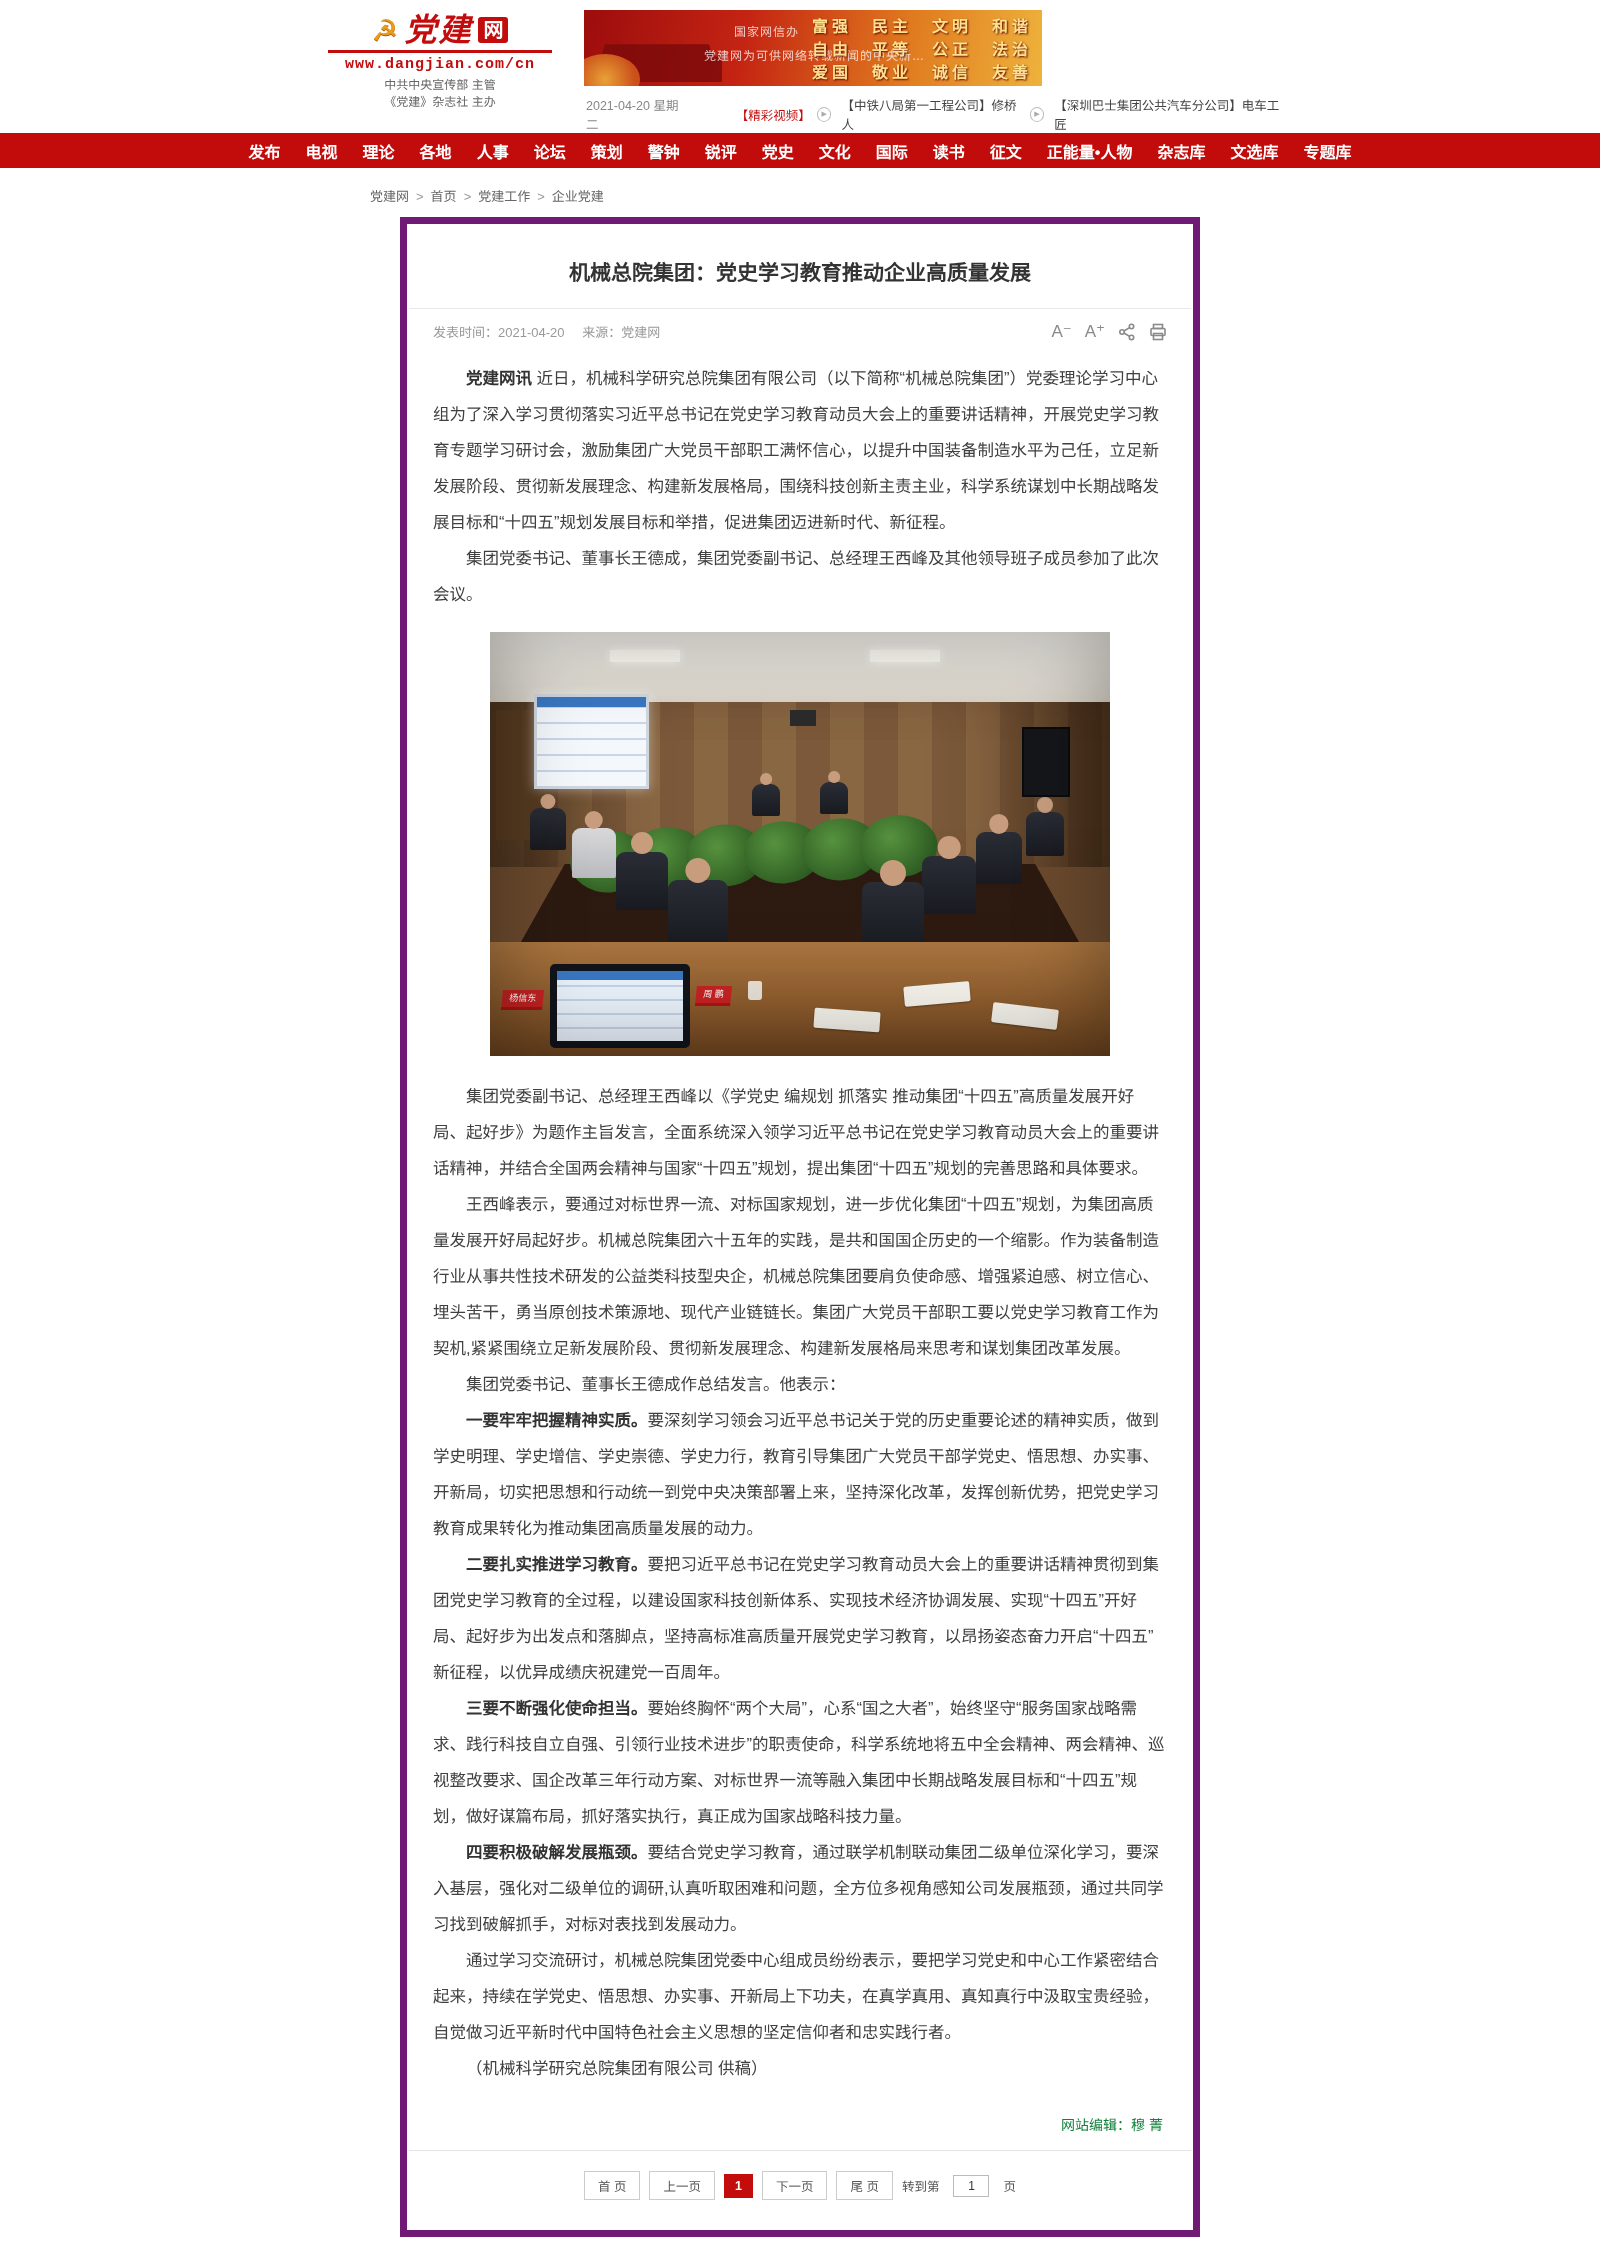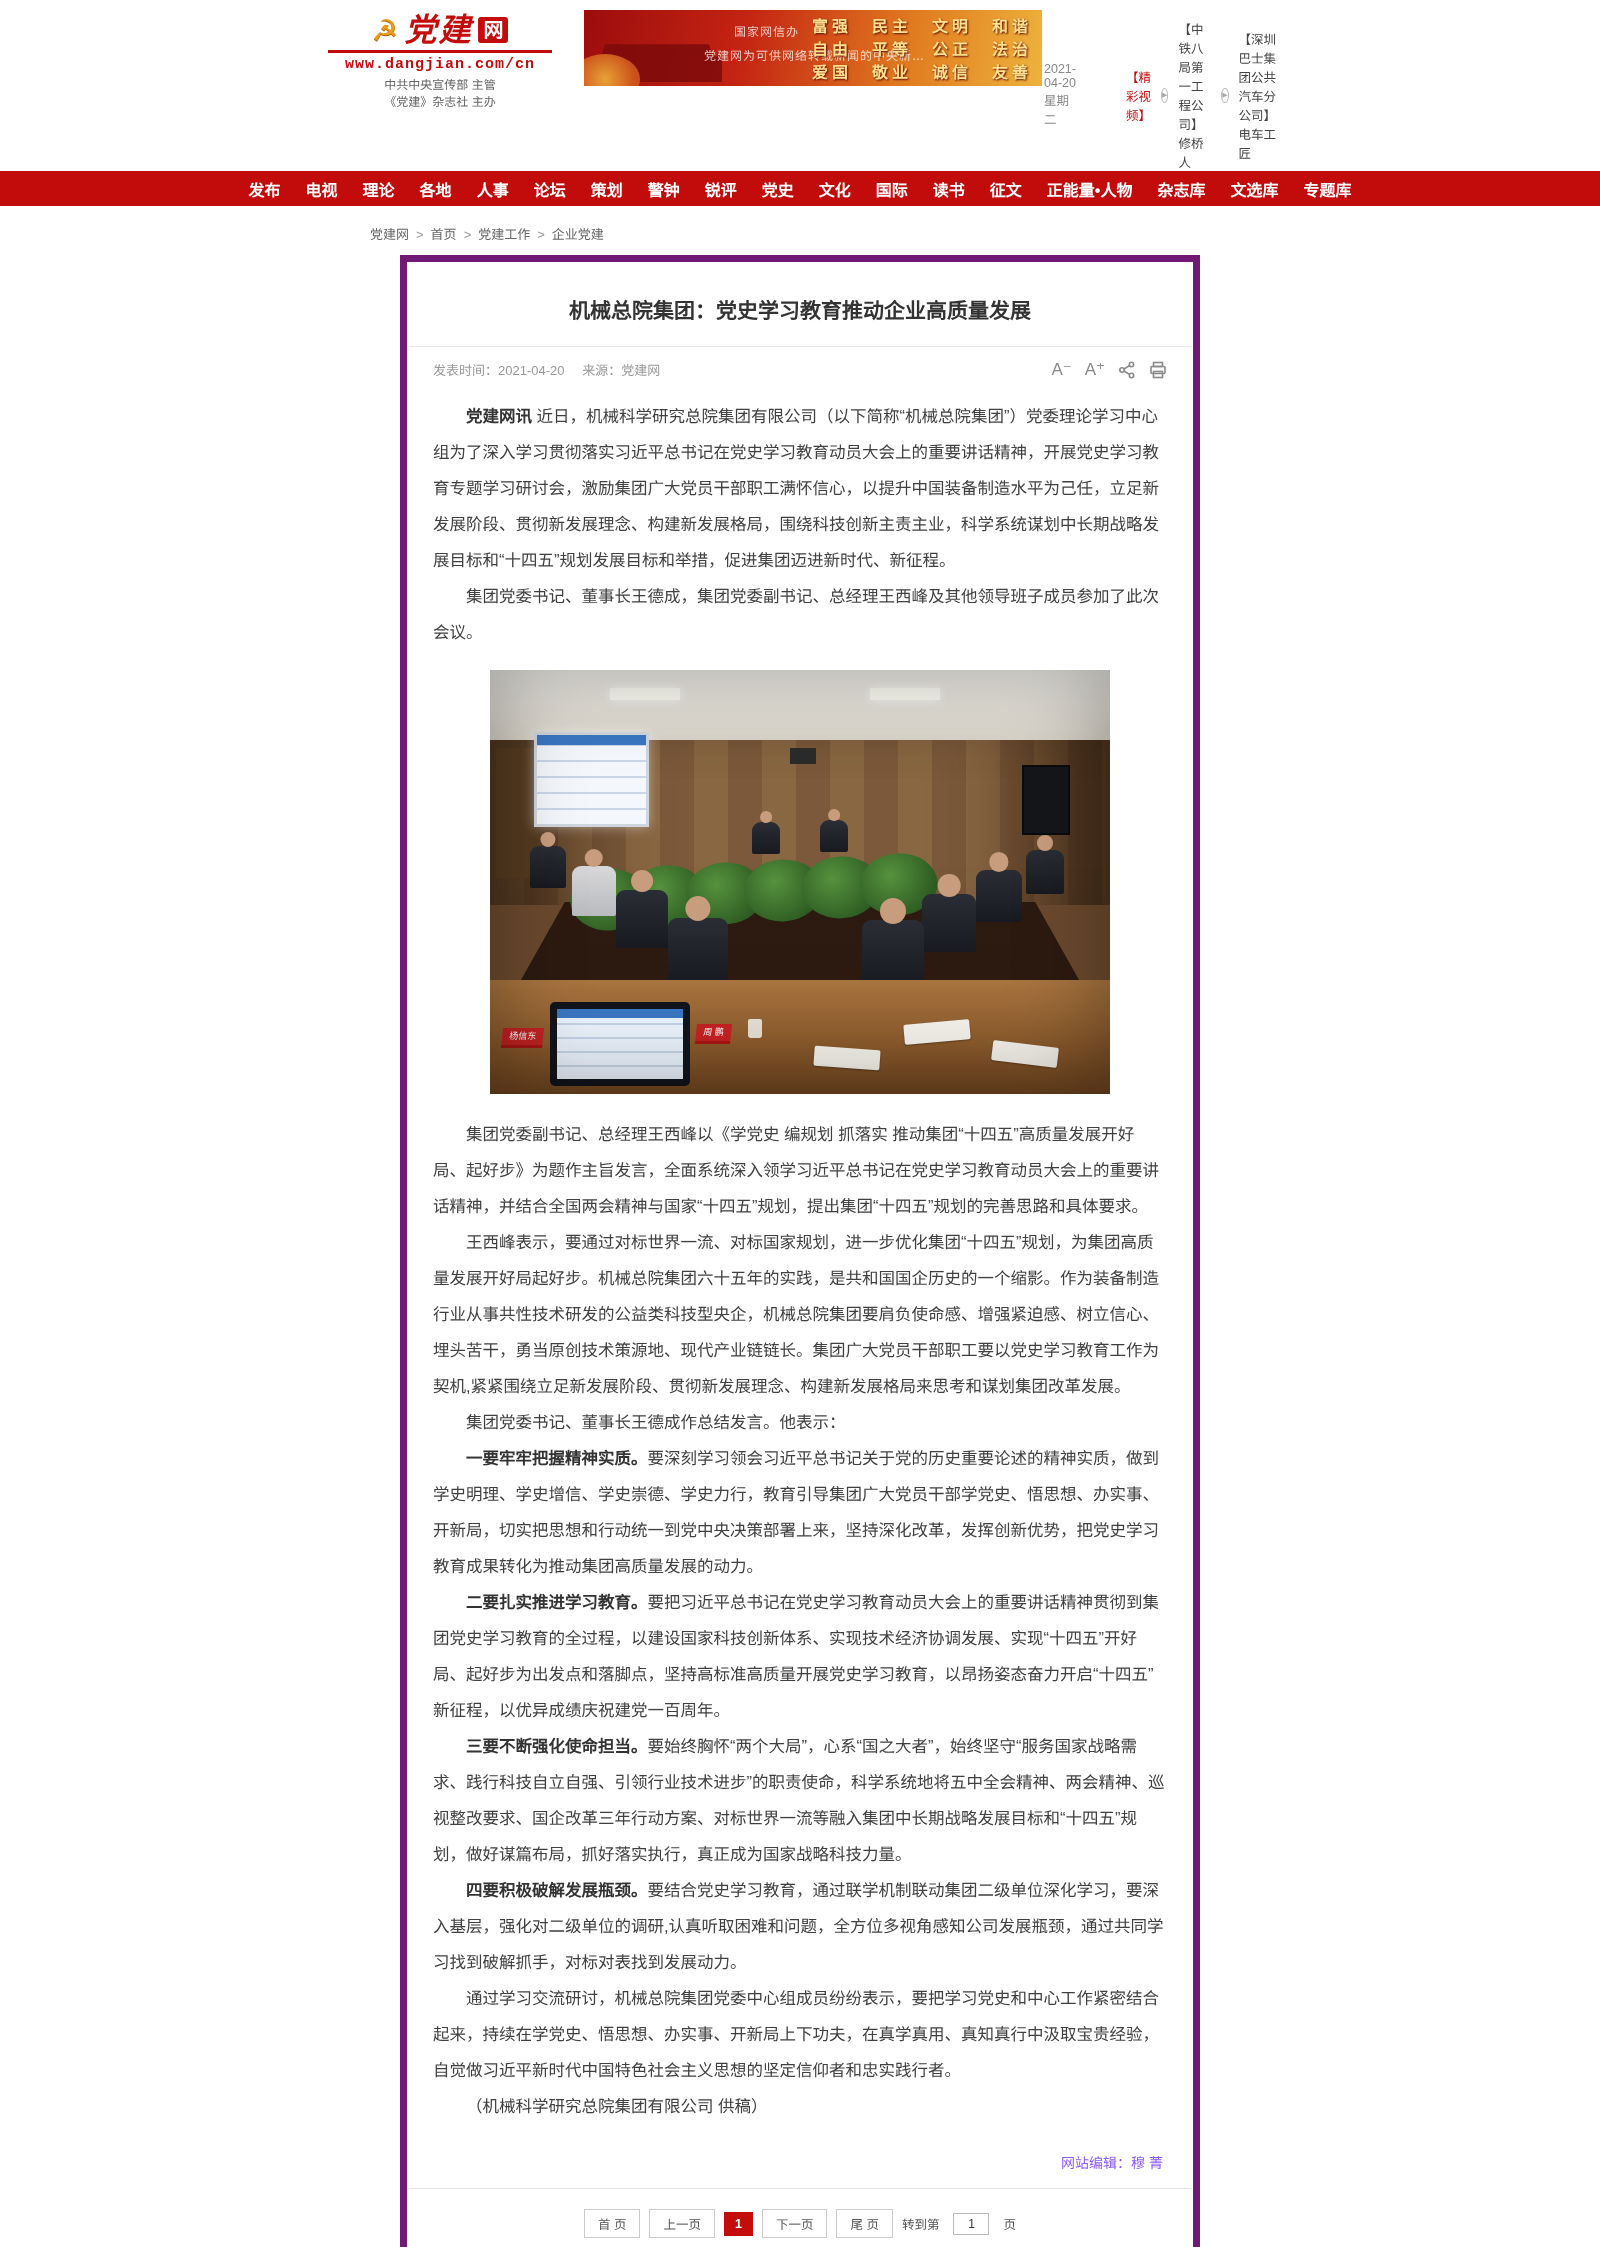--- a/index.html
+++ b/index.html
@@ -10,21 +10,21 @@
   .header { background:#fff; padding:10px 0 0; }
   .header-inner { width:964px; margin:0 auto; display:flex; gap:22px; }
   .logo-block { width:244px; text-align:center; padding-top:4px; }
   .logo-row { display:flex; align-items:flex-end; justify-content:center; gap:6px; }
   .logo-emblem { font-size:30px; color:#e89b1d; line-height:1; text-shadow:0 1px 0 #b35b00; }
   .logo-script { font-family:"DejaVu Serif",serif; font-style:italic; font-weight:bold; font-size:32px; color:#c30d0d; line-height:1; letter-spacing:2px; }
   .logo-netbox { background:#c30d0d; color:#fff; font-weight:bold; font-size:20px; padding:3px 5px; border-radius:3px; line-height:1; margin-bottom:3px; }
   .logo-rule { height:3px; background:#c30d0d; margin:4px 10px 3px; }
   .logo-url { color:#c30d0d; font-weight:bold; font-size:15px; letter-spacing:1px; font-family:"Liberation Mono","DejaVu Sans Mono",monospace; }
   .logo-sub { color:#666; font-size:12px; line-height:17px; margin-top:4px; }
-  .header-right { flex:1; display:flex; flex-direction:row;justify-content:space-between; }
+  .header-right { flex:1; display:flex; flex-direction:column;justify-content:space-between; }
   .banners-row { display:flex; gap:10px; }
   .banner-center { position:relative; width:458px; height:76px; overflow:hidden;
      background:linear-gradient(100deg,#9c0d0d,#c42412 35%,#e07a1f 70%,#eeb33c); }
   .bc-gate { position:absolute; left:8px; bottom:4px; width:130px; height:44px; background:#7c0b0b; opacity:.85;
      clip-path:polygon(0 100%,0 42%,7% 42%,10% 14%,90% 14%,93% 42%,100% 42%,100% 100%); }
   .bc-flower { position:absolute; left:-14px; bottom:-18px; width:70px; height:50px; border-radius:50%;
      background:radial-gradient(circle,#f3b23c,#d2571c 70%); opacity:.9; }
   .bc-values { position:absolute; right:10px; top:5px; text-align:right; color:#ffe08c; font-weight:bold;
      font-size:16px; line-height:23px; letter-spacing:4px; text-shadow:1px 1px 2px #5e0606; }
   .bc-overlay { position:absolute; color:#fff; opacity:.75; font-size:12px; letter-spacing:1px; }
@@ -96,21 +96,21 @@
   .paper { position:absolute; background:#f2f0e8; width:66px; height:20px; border-radius:2px; box-shadow:0 1px 2px rgba(0,0,0,.3); }
   .ph-laptop { position:absolute; bottom:8px; left:60px; width:140px; height:84px; background:#e9f1fb;
      border:7px solid #11141b; border-radius:5px;
      background-image:linear-gradient(#3a77c2 0 9px,transparent 9px),
        repeating-linear-gradient(0deg,transparent 0 12px,#c4d3e6 12px 14px); }
   .ph-card { position:absolute; background:#c32222; color:#fff; font-size:9px; line-height:1;
      padding:4px 7px; border-bottom:3px solid #a81414; transform:skewX(-6deg); white-space:nowrap; }
   .ph-cup { position:absolute; bottom:56px; left:258px; width:14px; height:19px; background:#e3ddd2; border-radius:2px 2px 3px 3px; }
   .ph-vign { position:absolute; inset:0; box-shadow:inset 0 0 90px rgba(0,0,0,.38); }
 
-  .editor-line { text-align:right; color:#8b5cf6; font-size:14px; padding:28px 30px 16px; }
+  .editor-line { text-align:right; color:#15803d; font-size:14px; padding:28px 30px 16px; }
   .bottom-rule { border-top:1px solid #e5e5e5; margin:0 2px; }
   .pagination { display:flex; justify-content:center; align-items:center; gap:9px; padding:20px 0 10px; font-size:12.5px; color:#555; }
   .page-btn { border:1px solid #ccc; padding:4px 13px; background:#fff; white-space:nowrap; }
   .page-btn.active { background:#c30d0d; border-color:#c30d0d; color:#fff; padding:4px 10px; font-weight:bold; }
   .goto-input { width:36px; height:22px; border:1px solid #bbb; text-align:center; font-size:12px; color:#333; margin:0 5px; }
 
   
   .friends { background:#ededed; padding:26px 0 14px; }
 </style>
 </head>

